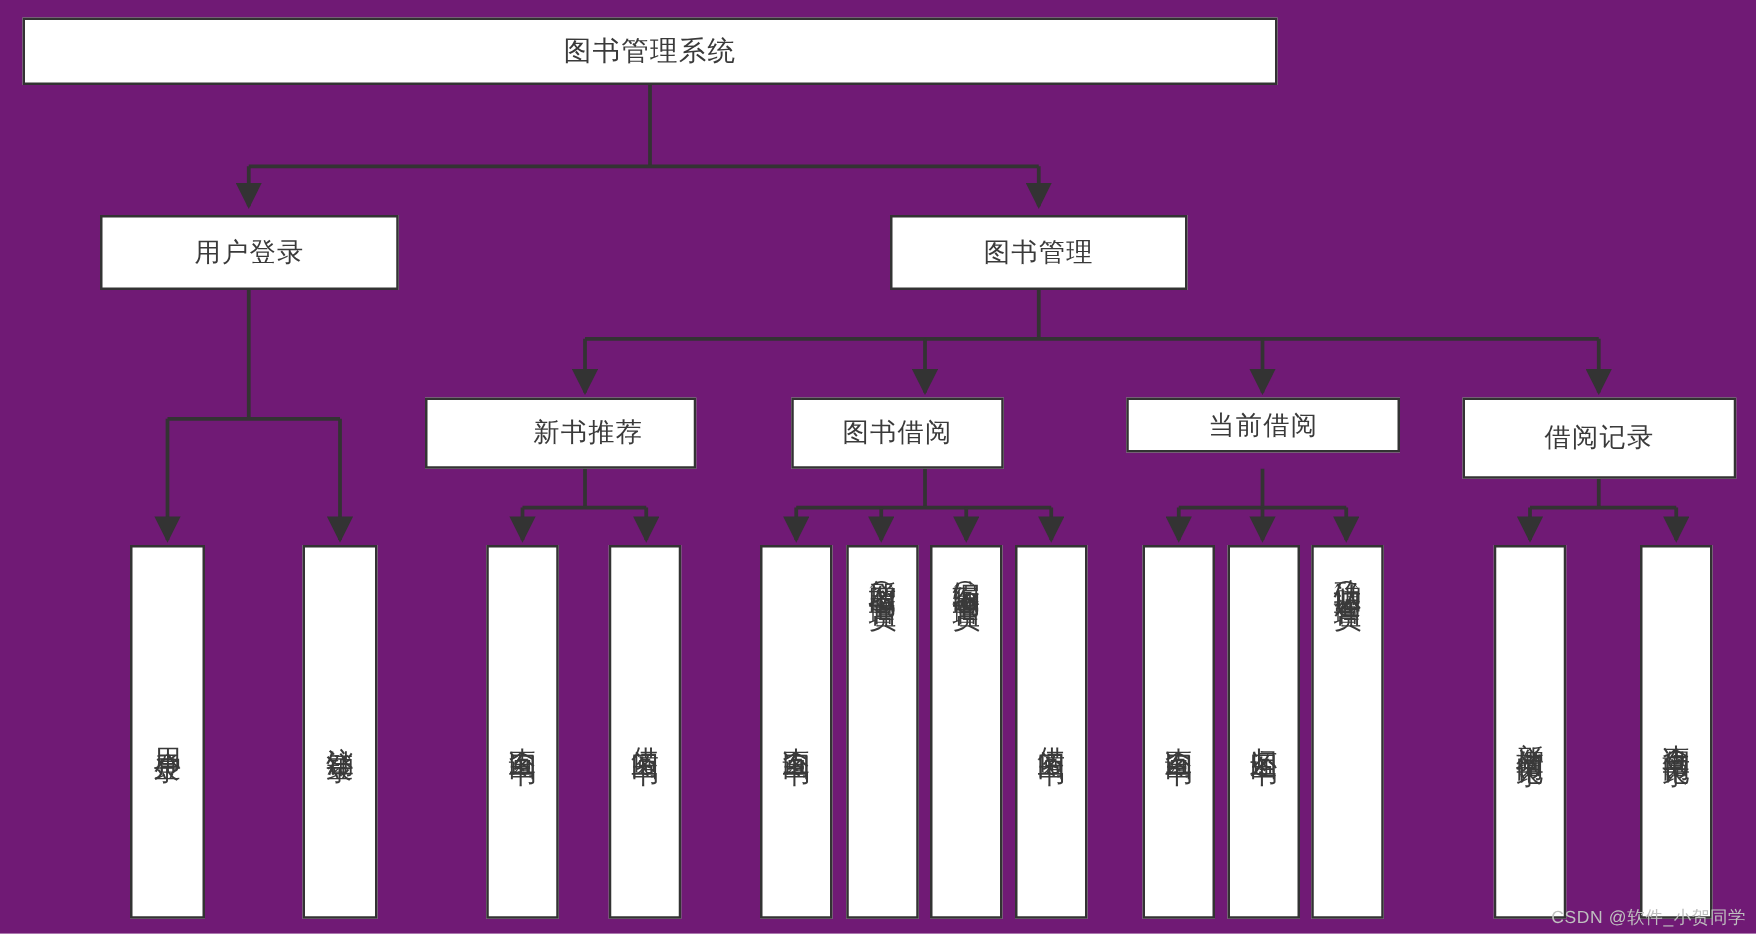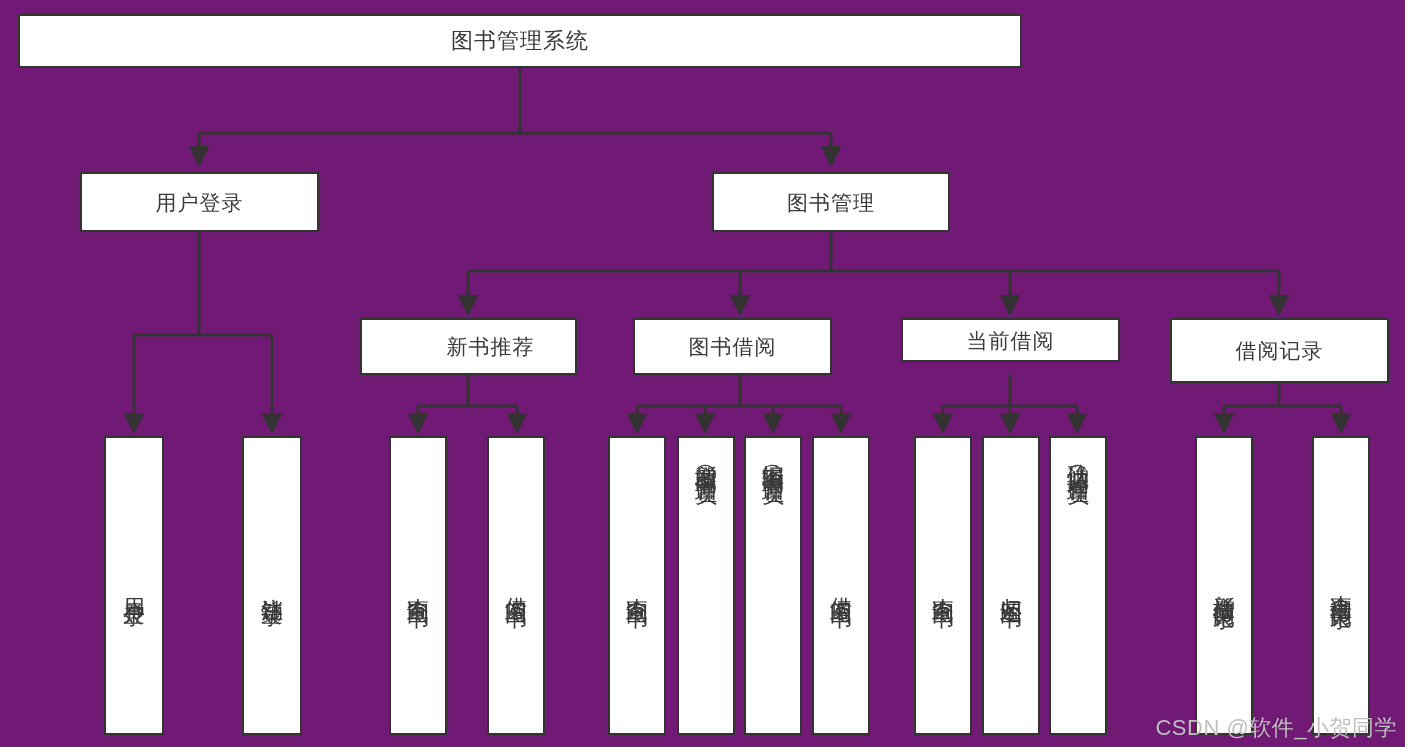--- a/index.html
+++ b/index.html
@@ -34,21 +34,21 @@
     font-size:22px;
     line-height:1.18;
     letter-spacing:3px;
     white-space:nowrap;
     color:#3a3a3a;
   }
   .node.leaf.mid .vtext{align-self:center;}
   #watermark{
     position:absolute;
     right:8px;bottom:4px;
-    font-size:22px;
+    font-size:14px;
     color:#bfbfbf;
     letter-spacing:.5px;
     white-space:nowrap;
     pointer-events:none;
   }
 </style>
 </head>
 <body>
 
 <div id="stage">
@@ -107,24 +107,24 @@
     <span>图书管理系统</span>
   </div>
 
   <div class="node h-text" style="left:80px;top:172px;width:239px;height:60px;">
     <span>用户登录</span>
   </div>
   <div class="node h-text" style="left:712px;top:172px;width:238px;height:60px;">
     <span>图书管理</span>
   </div>
 
-  <div class="node h-text" style="left:360px;top:318px;width:217px;height:57px;padding-left:44px;">
+  <div class="node h-text" style="left:340px;top:318px;width:217px;height:57px;padding-left:44px;">
     <span>新书推荐</span>
   </div>
-  <div class="node h-text" style="left:633px;top:318px;width:199px;height:57px;">
+  <div class="node h-text" style="left:633px;top:318px;width:170px;height:57px;">
     <span>图书借阅</span>
   </div>
   <div class="node h-text" style="left:901px;top:318px;width:219px;height:44px;">
     <span>当前借阅</span>
   </div>
   <div class="node h-text" style="left:1170px;top:318px;width:219px;height:65px;">
     <span>借阅记录</span>
   </div>
 
   <div class="node leaf mid" style="left:104px;top:436px;width:60px;height:299px;">

